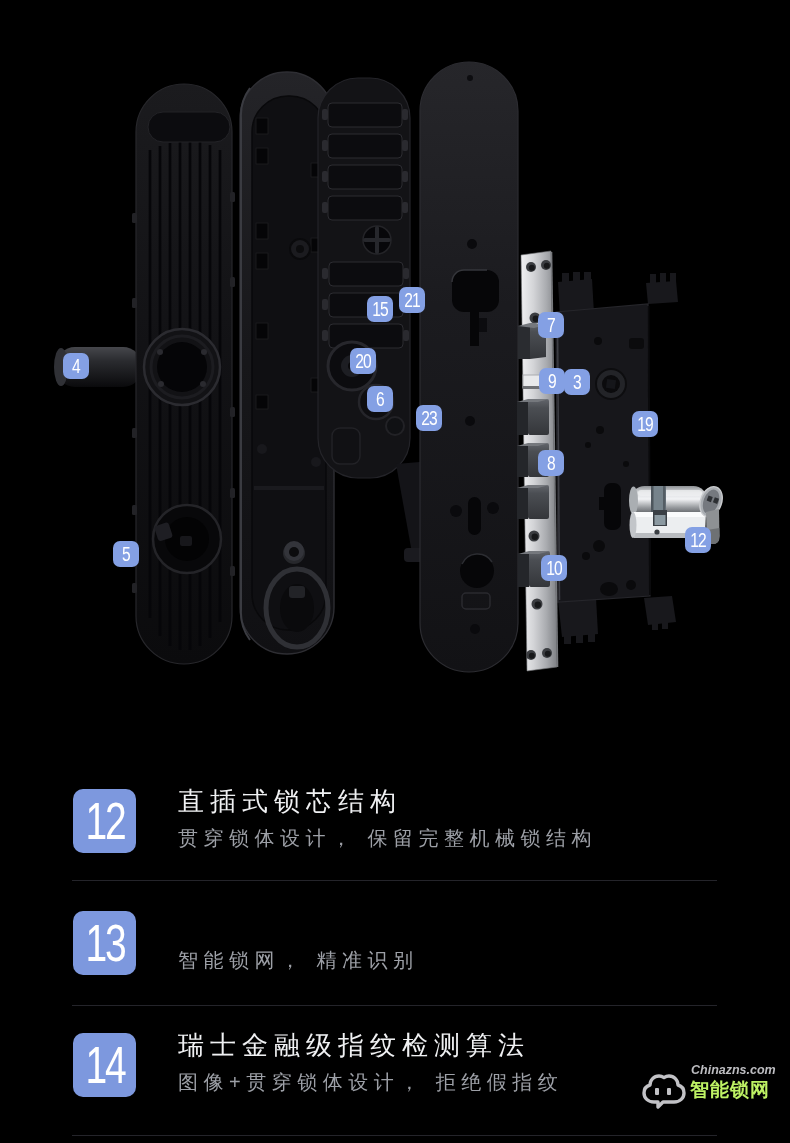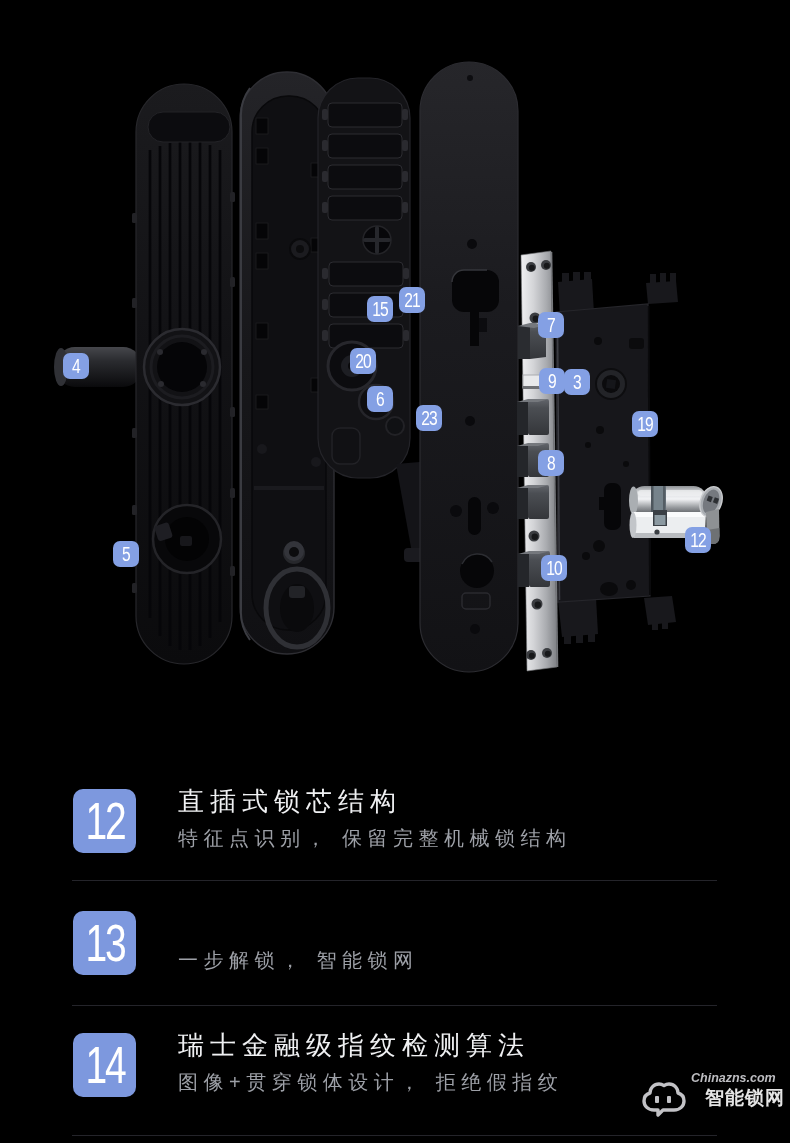--- a/index.html
+++ b/index.html
@@ -22,25 +22,25 @@
   .feature .num span{color:#fff;font-size:52px;line-height:1;
     transform:scaleX(.75);letter-spacing:-3px;}
   .feature .title{position:absolute;left:105px;top:-3px;color:#f0f1f3;
     font-size:26px;line-height:30px;letter-spacing:6px;font-weight:500;
     white-space:nowrap;}
   .feature .desc{position:absolute;left:105px;top:36px;color:#9da0a7;
     font-size:20px;line-height:26px;letter-spacing:5.5px;white-space:nowrap;}
   .divider{position:absolute;left:72px;width:645px;height:1px;background:#24242a;}
 
   
-  .watermark{position:absolute;left:641px;top:1063px;width:130px;height:48px;margin-top:8px;}
+  .watermark{position:absolute;left:641px;top:1063px;width:130px;height:48px;}
   .watermark .wm-icon{position:absolute;left:0;top:8px;}
   .watermark .brand{position:absolute;left:50px;top:0;color:#bdbdc1;
     font-size:12.5px;font-style:italic;font-weight:700;white-space:nowrap;}
-  .watermark .site{position:absolute;left:64px;top:14px;color:#e5e5e5;
+  .watermark .site{position:absolute;left:49px;top:14px;color:#bef264;
     font-size:19px;font-weight:700;letter-spacing:1px;white-space:nowrap;}
 </style>
 </head>
 <body>
 
 <div class="stage">
 
   <svg id="diagram" width="790" height="710" viewBox="0 0 790 710">
     <defs>
       <linearGradient id="gPanel1" x1="0" y1="0" x2="0" y2="1">
@@ -425,28 +425,28 @@
       </div>
     </div>
 
   <div>
 
       <div class="feature" style="top: 789px;">
         <div class="num">
           <span>12</span>
         </div>
         <div class="title">直插式锁芯结构</div>
-        <div class="desc">特征点识别， 保留完整机械锁结构</div>
+        <div class="desc">贯穿锁体设计， 保留完整机械锁结构</div>
       </div>
 
       <div class="feature" style="top: 911px;">
         <div class="num">
           <span>13</span>
         </div>
-        <div class="desc">一步解锁， 智能锁网</div>
+        <div class="desc">智能锁网， 精准识别</div>
       </div>
 
       <div class="feature" style="top: 1033px;">
         <div class="num">
           <span>14</span>
         </div>
         <div class="title">瑞士金融级指纹检测算法</div>
         <div class="desc">图像+贯穿锁体设计， 拒绝假指纹</div>
       </div>
     </div>

